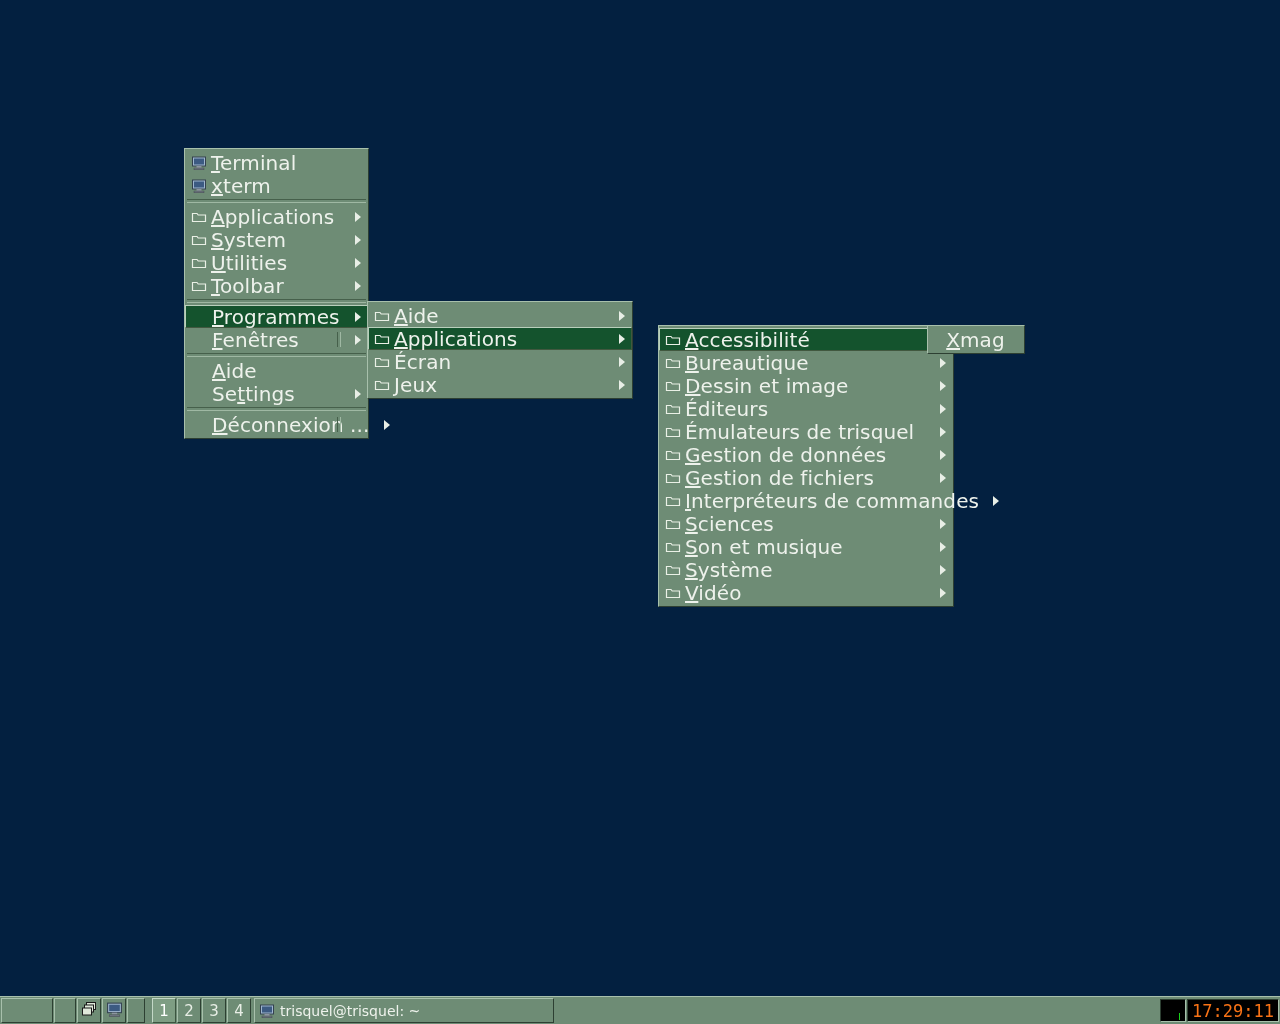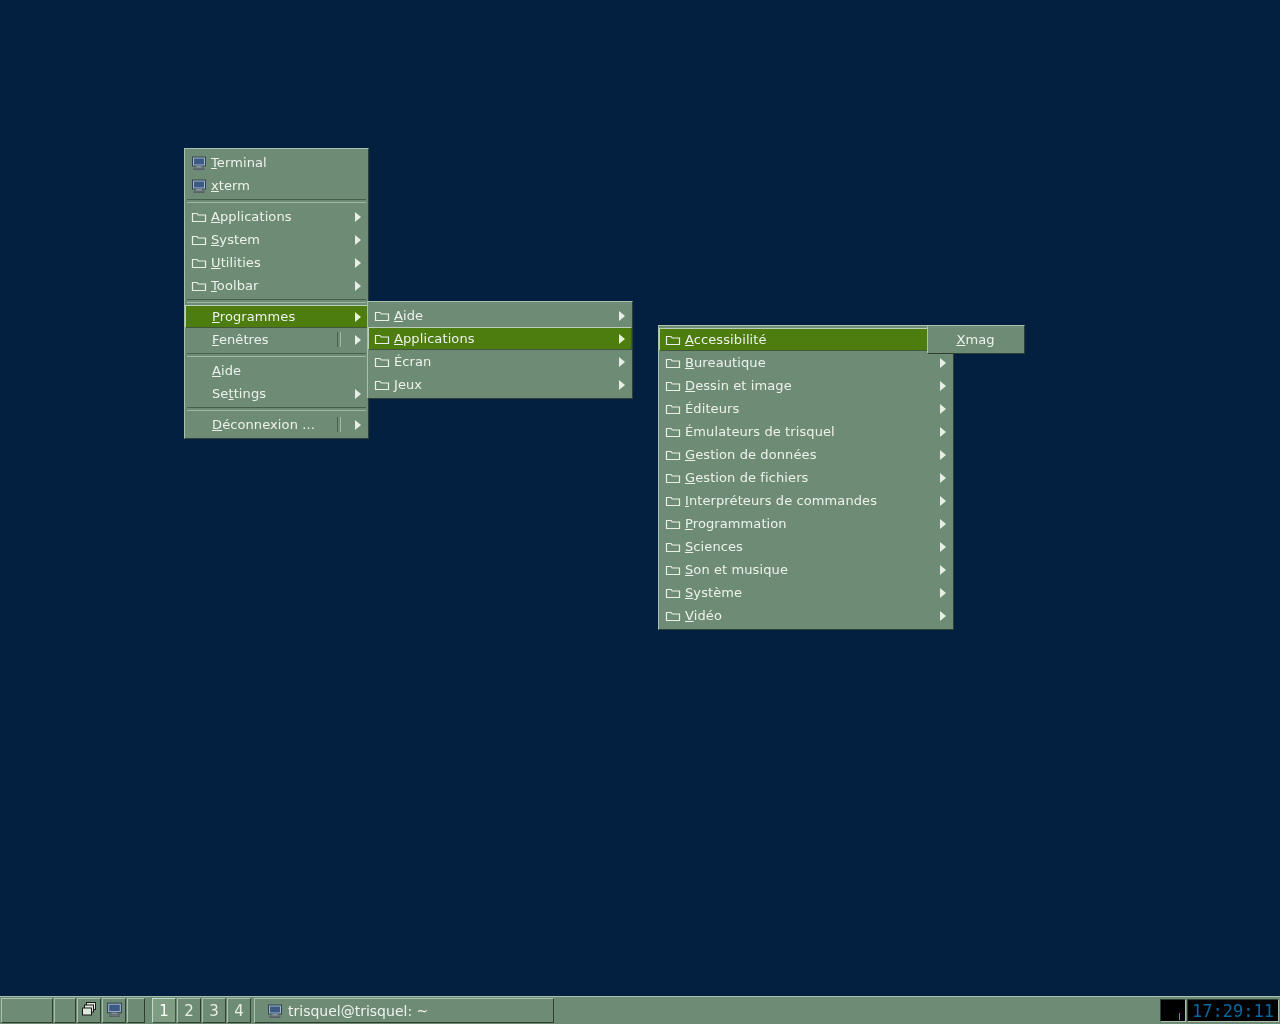--- a/index.html
+++ b/index.html
@@ -20,39 +20,39 @@
   .menu {
     position: absolute;
     background: #6e8c75;
     border-top: 1px solid #a8c0ac;
     border-left: 1px solid #a8c0ac;
     border-right: 1px solid #2d3f32;
     border-bottom: 1px solid #2d3f32;
     box-sizing: border-box;
     padding: 2px 0;
     color: #eef2ec;
-    font-size: 13px;
+    font-size: 20px;
     user-select: none;
   }
   .menu-item {
     display: flex;
     align-items: center;
     height: 23px;
     padding: 0 6px 0 5px;
     box-sizing: border-box;
     position: relative;
     white-space: nowrap;
     border: 1px solid transparent;
   }
   .menu-item.sel {
     border-top: 1px solid #b9cfbc;
     border-left: 1px solid #b9cfbc;
     border-right: 1px solid #41583f;
     border-bottom: 1px solid #41583f;
-    background: #4d7c0f;
+    background: #14532d;
   }
   .item-icon {
     width: 16px;
     height: 16px;
     margin-right: 4px;
     flex: 0 0 16px;
     position: relative;
   }
   .item-label {
     flex: 1 1 auto;
@@ -138,21 +138,21 @@
     background: #7e9d83;
     border-top: 1px solid #c4d8c7;
     border-left: 1px solid #c4d8c7;
     border-right: 1px solid #3c5440;
     border-bottom: 1px solid #3c5440;
     color: #ffffff;
   }
   .tb-task {
     flex: 0 0 300px;
     margin: 1px 0 1px 3px;
-    padding: 0 12px;
+    padding: 0 4px;
     justify-content: flex-start;
     gap: 5px;
     overflow: hidden;
   }
   .tb-task .tlabel {
     white-space: nowrap;
     overflow: hidden;
     text-overflow: ellipsis;
     font-size: 14px;
   }
@@ -169,21 +169,21 @@
     position: relative;
   }
   .tb-net .spike {
     position: absolute;
     bottom: 1px; right: 5px;
     width: 1px; height: 7px;
     background: #19d219;
   }
   .tb-clock {
     background: #000000;
-    color: #0369a1;
+    color: #f97316;
     font-family: "DejaVu Sans Mono", "Liberation Mono", monospace;
     font-size: 17px;
     letter-spacing: 0px;
     display: flex;
     align-items: center;
     justify-content: center;
     padding: 0 4px;
     margin: 2px 1px 2px 0;
     border-top: 1px solid #2d3f32;
     border-left: 1px solid #2d3f32;
@@ -419,29 +419,20 @@
     <span class="item-icon folder-ico">
       <svg width="16" height="16" viewBox="0 0 16 16">
           <path d="M1.5 4.5 H6 L7.2 6 H14.5 V12.5 H1.5 Z" fill="none" stroke="#eaf0e6" stroke-width="1.2"></path>
         </svg>
     </span>
     <span class="item-label"><u>I</u>nterpréteurs de commandes</span>
     <span class="arrow"></span>
   </div>
 
 
-  <div class="menu-item">
-    <span class="item-icon folder-ico">
-      <svg width="16" height="16" viewBox="0 0 16 16">
-          <path d="M1.5 4.5 H6 L7.2 6 H14.5 V12.5 H1.5 Z" fill="none" stroke="#eaf0e6" stroke-width="1.2"></path>
-        </svg>
-    </span>
-    <span class="item-label"><u>P</u>rogrammation</span>
-    <span class="arrow"></span>
-  </div>
 
 
   <div class="menu-item">
     <span class="item-icon folder-ico">
       <svg width="16" height="16" viewBox="0 0 16 16">
           <path d="M1.5 4.5 H6 L7.2 6 H14.5 V12.5 H1.5 Z" fill="none" stroke="#eaf0e6" stroke-width="1.2"></path>
         </svg>
     </span>
     <span class="item-label"><u>S</u>ciences</span>
     <span class="arrow"></span>

